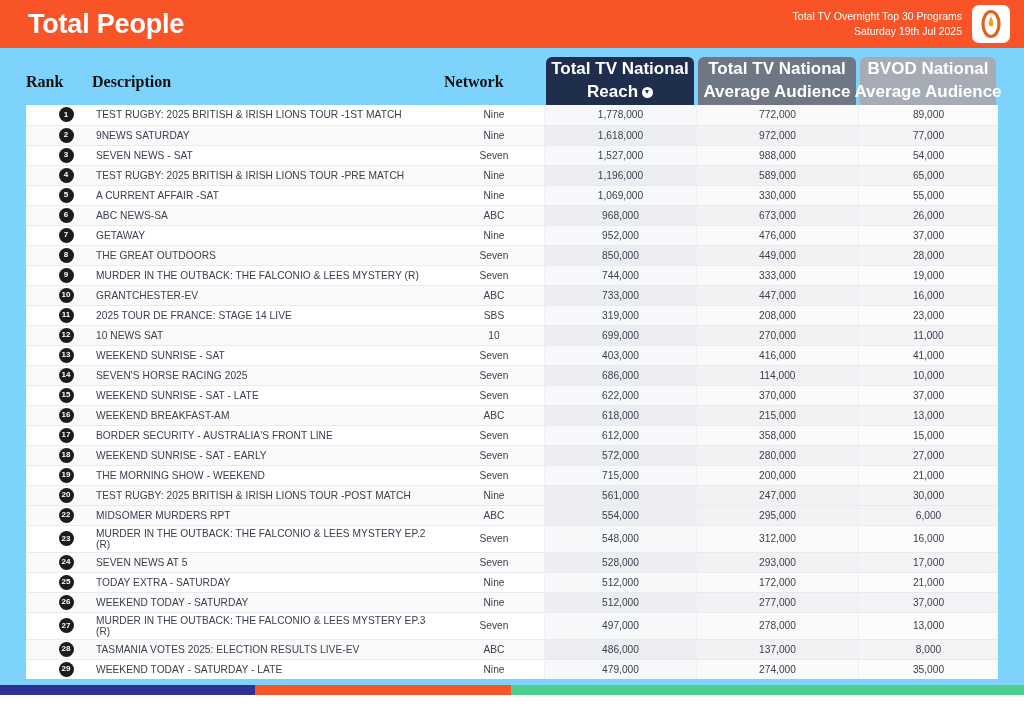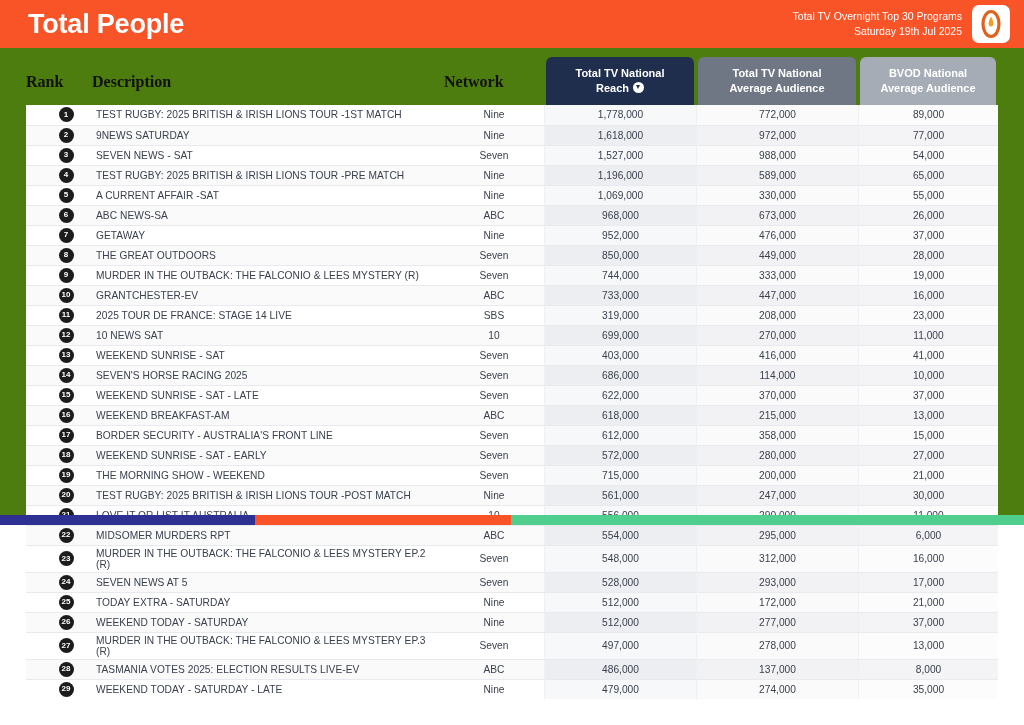--- a/index.html
+++ b/index.html
@@ -7,22 +7,22 @@
   html, body {
     width: 1024px;
     height: 725px;
     background: #ffffff;
     font-family: "Liberation Sans", sans-serif;
     overflow: hidden;
   }
   #page {
     position: relative;
     width: 1024px;
-    height: 525px;
-    background: #4d7c0f;
+    height: 695px;
+    background: #7dd3fc;
   }
 
   
   .banner {
     position: absolute;
     left: 0; top: 0;
     width: 1024px; height: 48px;
     background: #f95428;
     display: flex;
     align-items: center;
@@ -92,21 +92,21 @@
     font-weight: bold;
     text-align: left;
     padding-bottom: 14px;
     font-family: Liberation Serif, serif;
   }
   .th-box {
     display: block;
     height: 48px;
     border-radius: 6px 6px 0 0;
     color: #ffffff;
-    font-size: 11px;
+    font-size: 17px;
     font-weight: bold;
     line-height: 1.35;
     text-align: center;
     display: flex;
     flex-direction: column;
     align-items: center;
     justify-content: center;
     margin: 0 2px;
   }
   .th-box.primary   { background: #1f2e4d; }
@@ -406,28 +406,20 @@
             <td class="num-cell col-bvod sep">21,000</td>
           </tr>
           <tr class="alt">
             <td class="rank-cell"><span class="rank-badge">20</span></td>
             <td class="desc-cell">TEST RUGBY: 2025 BRITISH &amp; IRISH LIONS TOUR -POST MATCH</td>
             <td class="net-cell">Nine</td>
             <td class="num-cell col-reach sep">561,000</td>
             <td class="num-cell col-avg sep">247,000</td>
             <td class="num-cell col-bvod sep">30,000</td>
           </tr>
-          <tr>
-            <td class="rank-cell"><span class="rank-badge">21</span></td>
-            <td class="desc-cell">LOVE IT OR LIST IT AUSTRALIA</td>
-            <td class="net-cell">10</td>
-            <td class="num-cell col-reach sep">556,000</td>
-            <td class="num-cell col-avg sep">290,000</td>
-            <td class="num-cell col-bvod sep">11,000</td>
-          </tr>
           <tr class="alt">
             <td class="rank-cell"><span class="rank-badge">22</span></td>
             <td class="desc-cell">MIDSOMER MURDERS RPT</td>
             <td class="net-cell">ABC</td>
             <td class="num-cell col-reach sep">554,000</td>
             <td class="num-cell col-avg sep">295,000</td>
             <td class="num-cell col-bvod sep">6,000</td>
           </tr>
           <tr>
             <td class="rank-cell"><span class="rank-badge">23</span></td>

